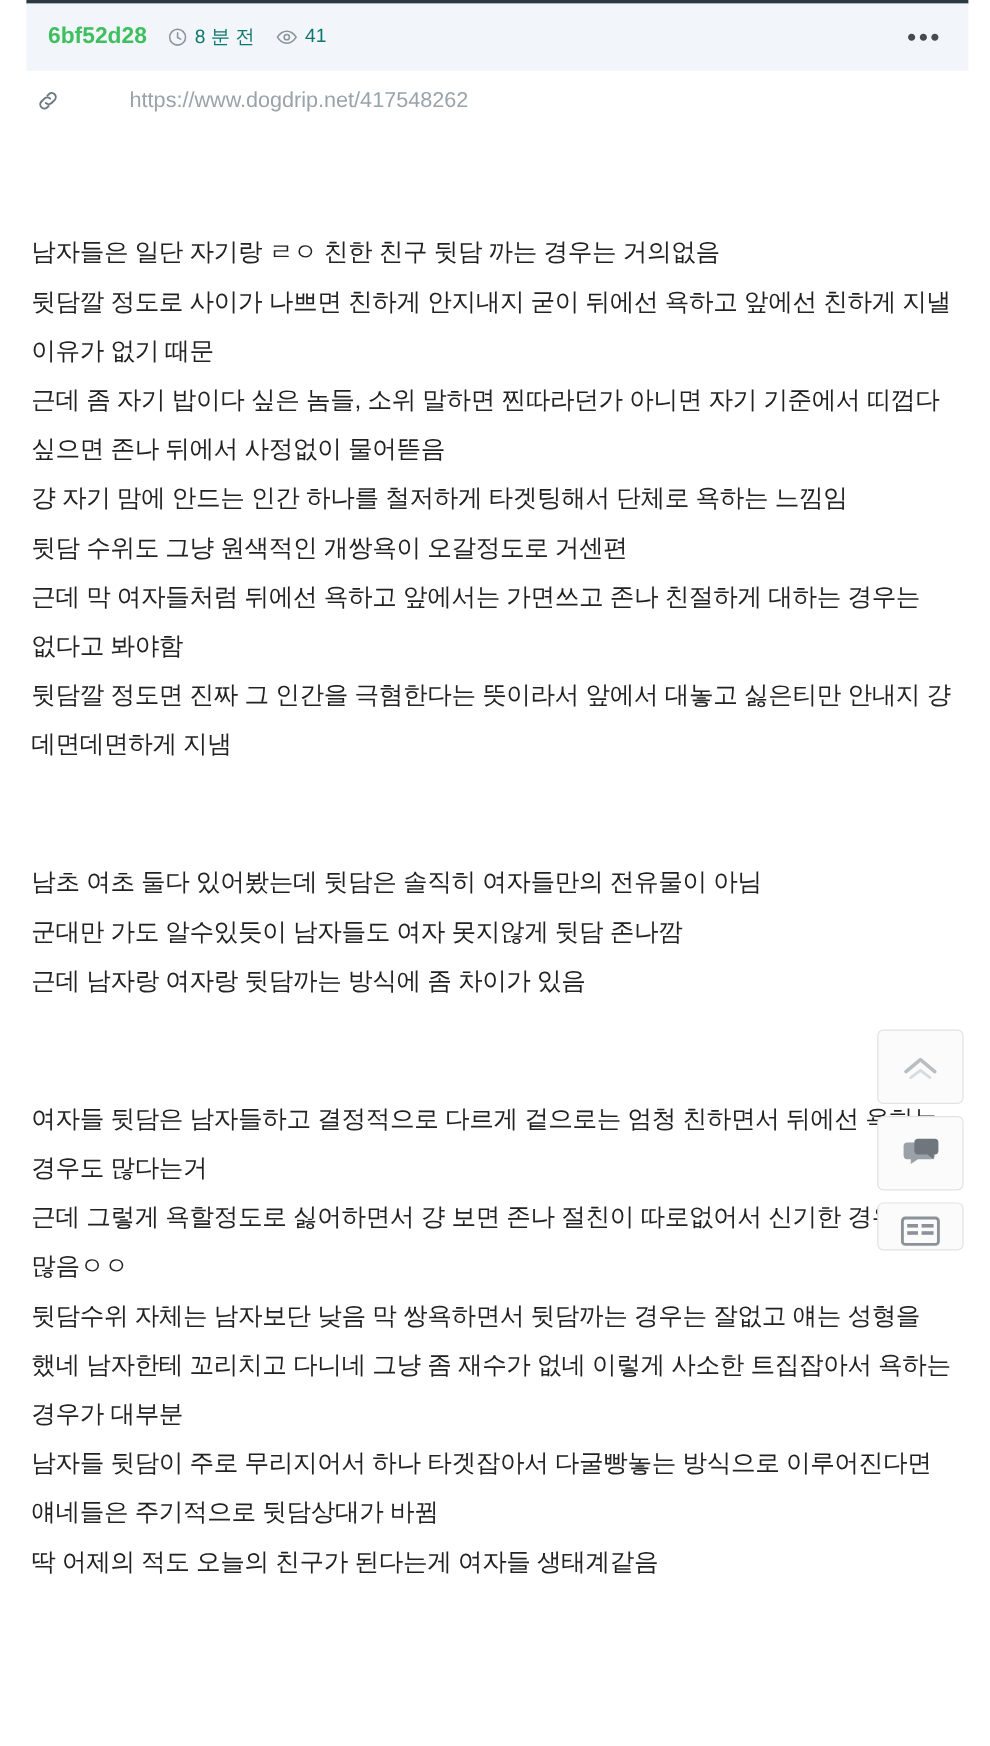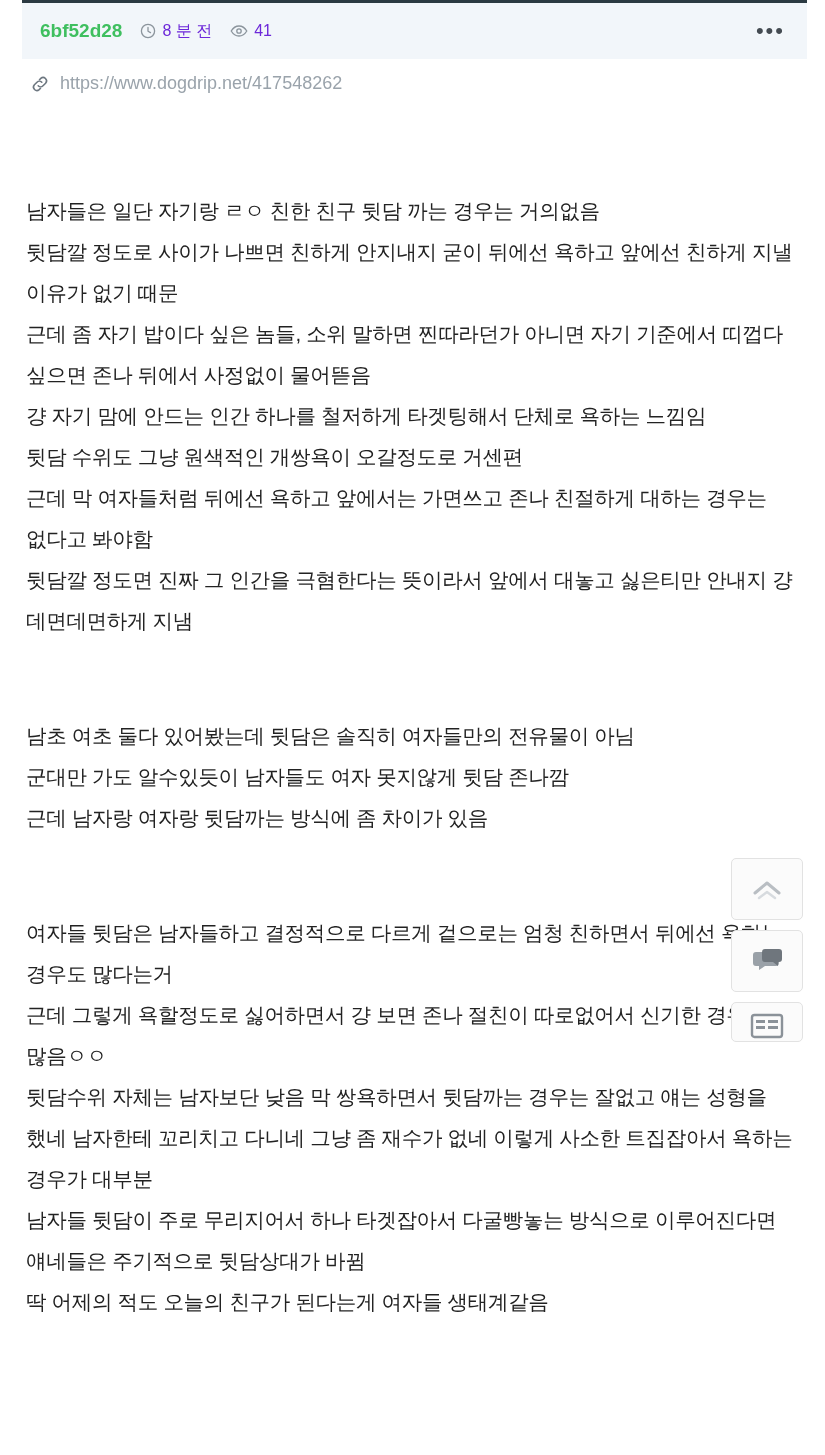--- a/index.html
+++ b/index.html
@@ -42,21 +42,21 @@
   }
   .author {
     color: #3fbf5f;
     font-size: 19px;
     font-weight: bold;
     margin-right: 18px;
   }
   .meta-item {
     display: flex;
     align-items: center;
-    color: #6d28d9;
+    color: #0f766e;
     font-size: 16px;
     margin-right: 18px;
   }
   .meta-item .ico {
     margin-right: 6px;
     display: inline-flex;
     align-items: center;
   }
   .meta-spacer { flex: 1 1 auto; }
   .dots {
@@ -65,20 +65,21 @@
     letter-spacing: 2px;
     line-height: 1;
     padding-right: 4px;
   }
   .link-row {
     display: flex;
     align-items: center;
     padding: 14px 26px 10px 30px;
     color: #9aa3ab;
     font-size: 18px;
+    gap: 48px;
   }
   .link-row .chain {
     margin-right: 10px;
     color: #6d7780;
     display: inline-flex;
     align-items: center;
   }
   .body-wrap {
     padding: 0 26px 0 26px;
   }

